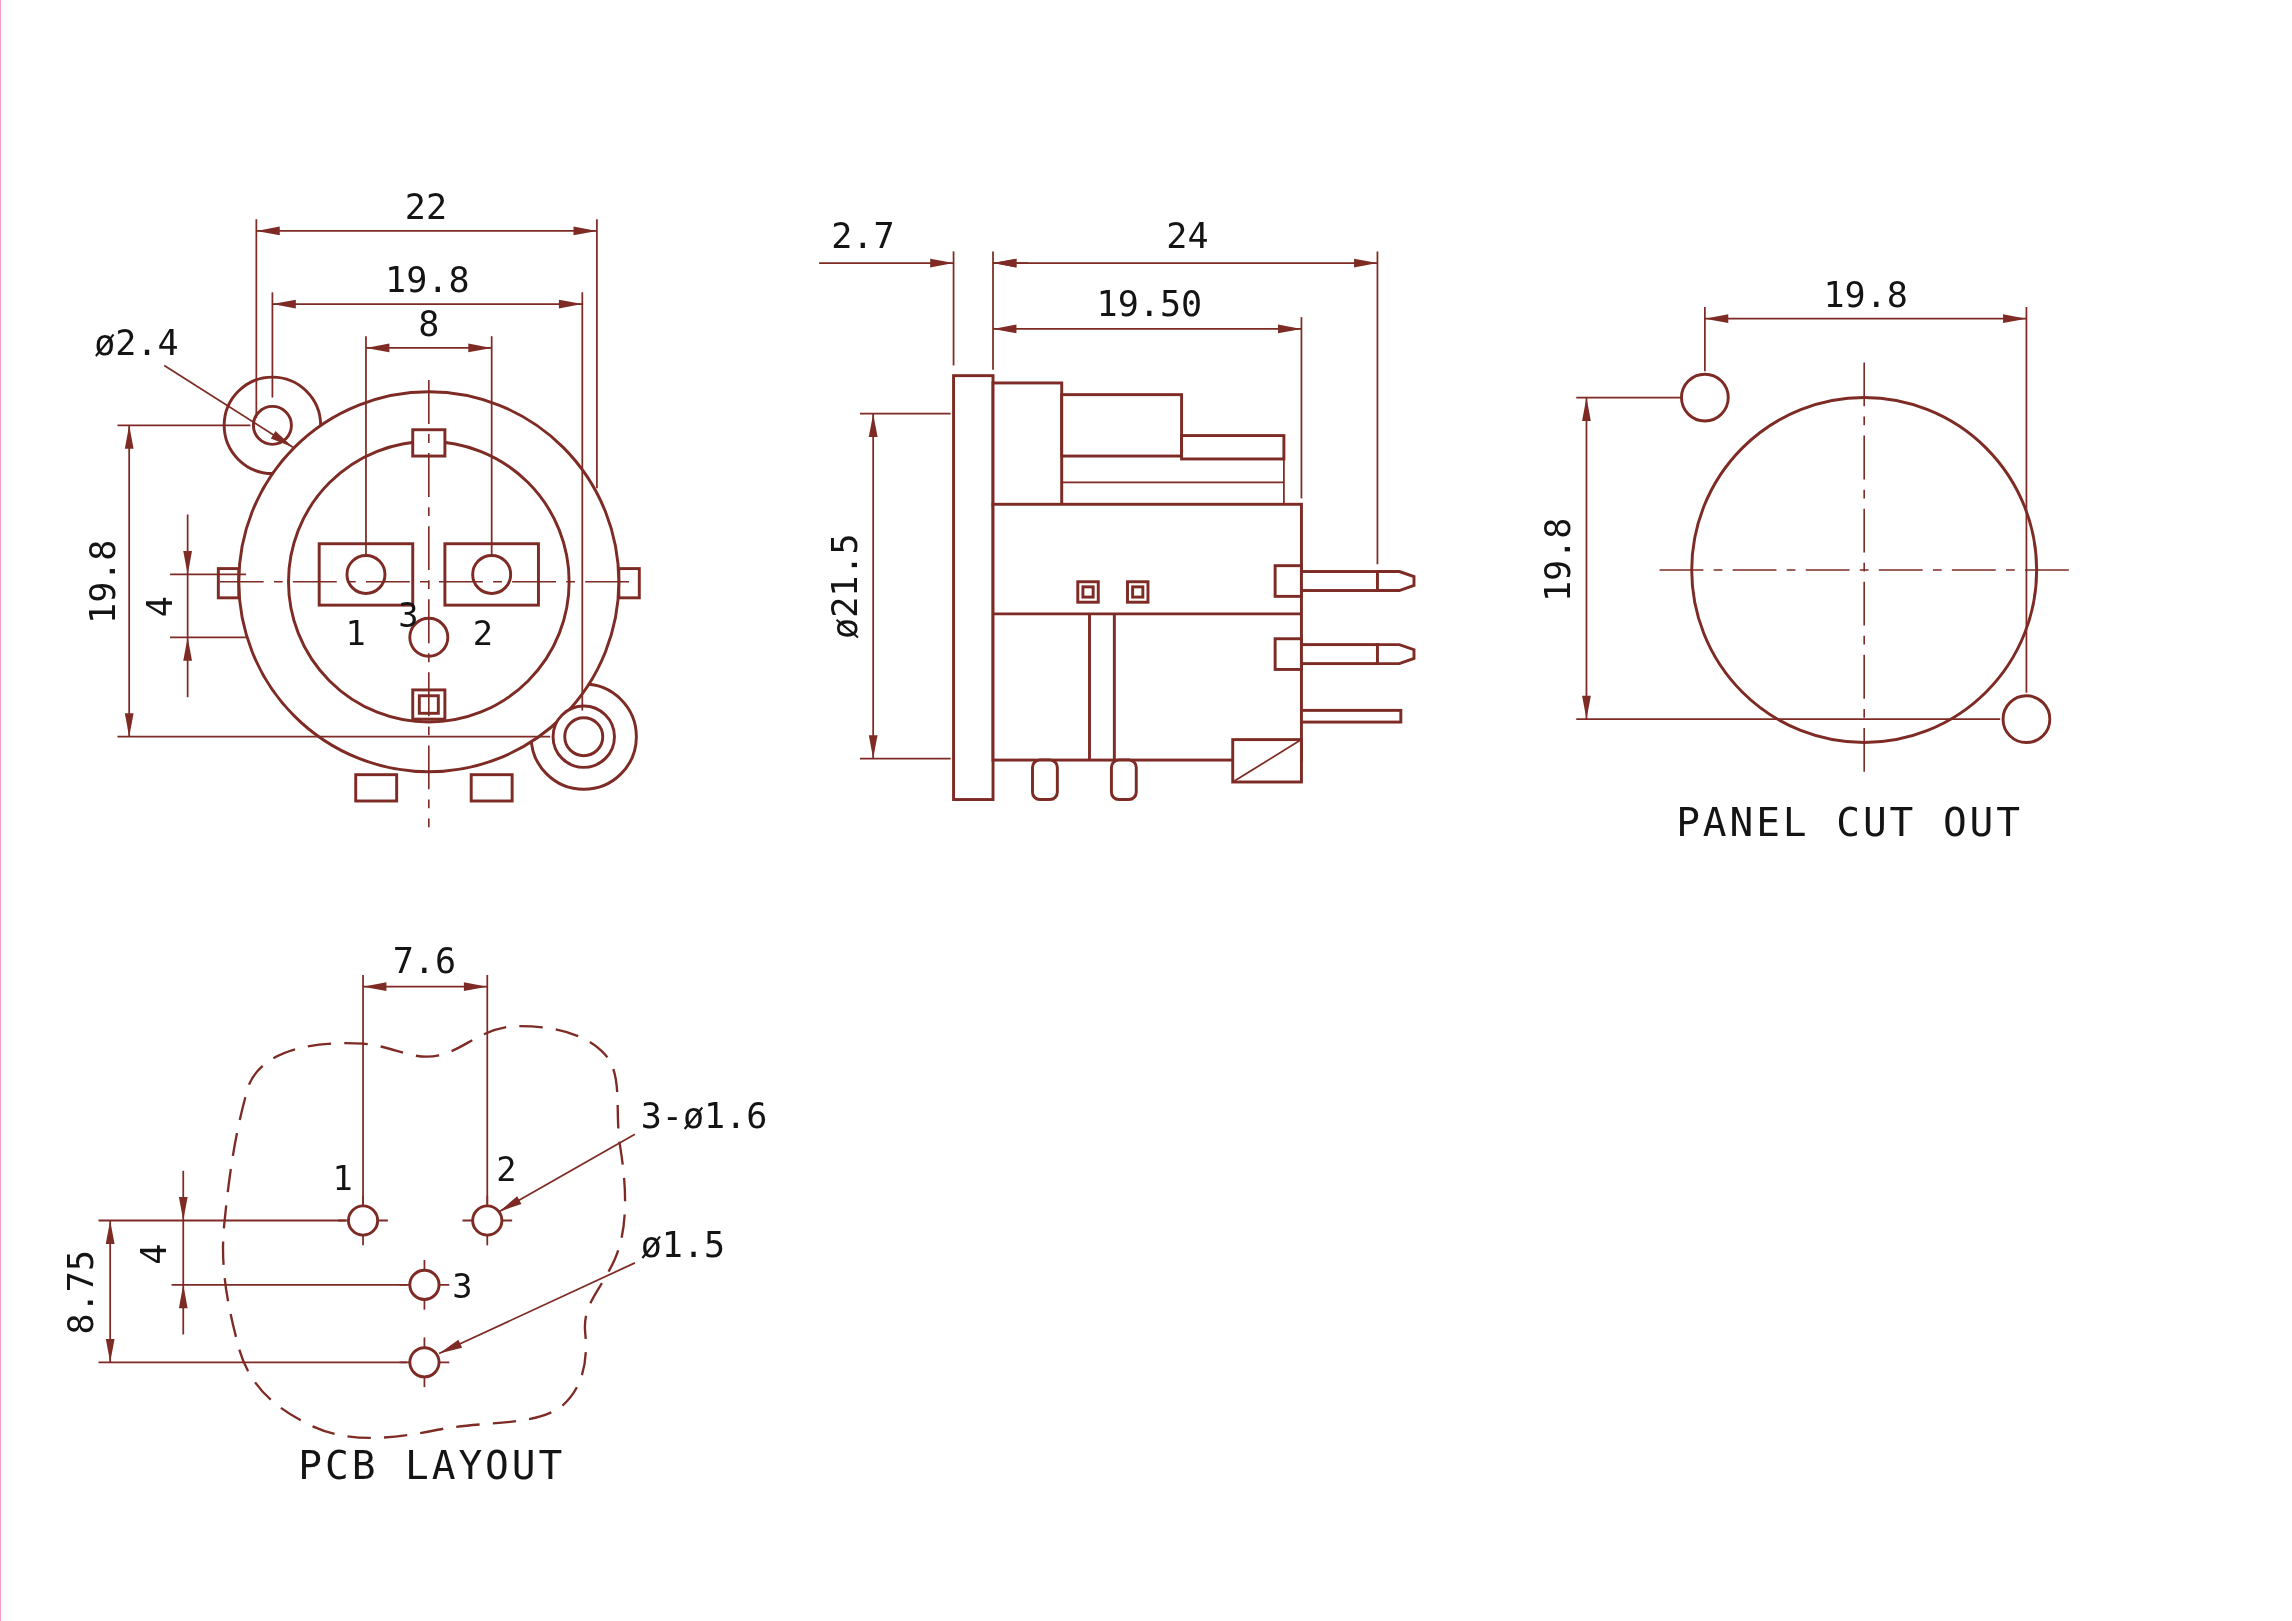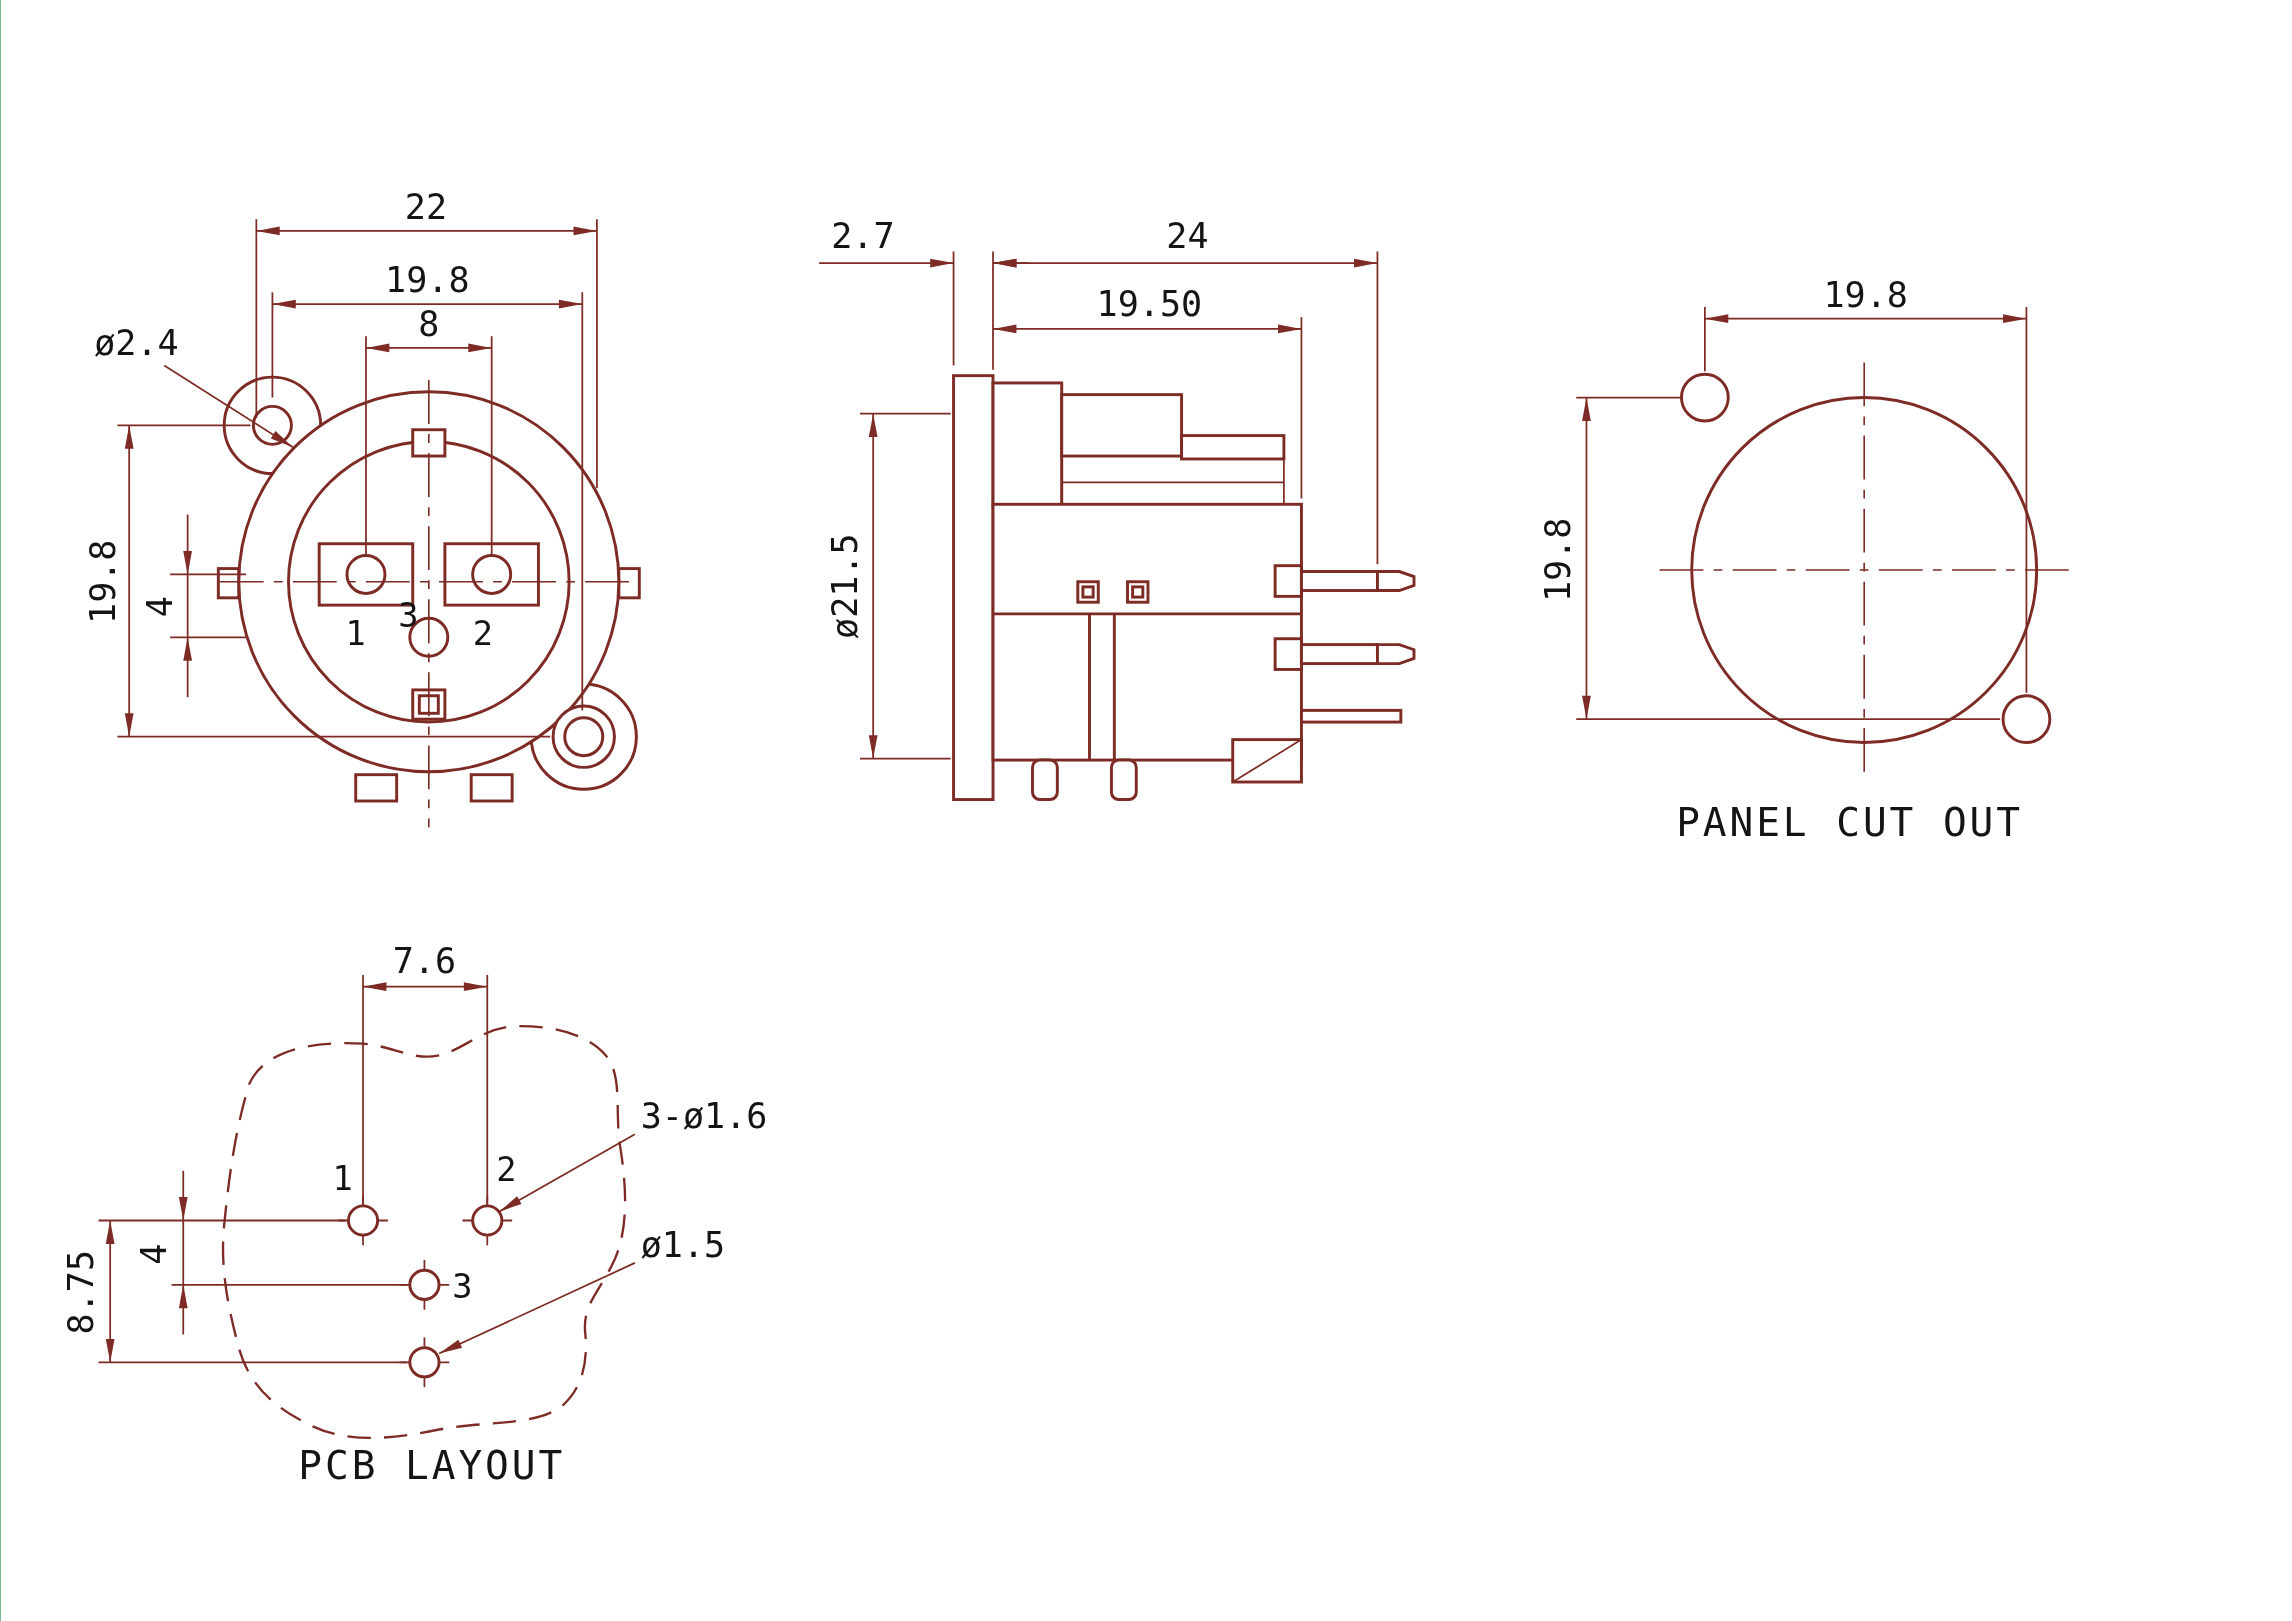--- a/index.html
+++ b/index.html
@@ -1,16 +1,16 @@
 <!DOCTYPE html>
 <html><head>
 <meta charset="utf-8">
 <style>
   html,body { margin:0; padding:0; background:#ffffff; }
-  .sheet { width:2106px; height:1621px; background:#15803d; overflow:hidden; }
+  .sheet { width:2106px; height:1621px; background:#ec4899; overflow:hidden; }
   svg { display:block; }
   .ln  { stroke:#7d2b24; fill:none;  stroke-width:2; }
   .lnf { stroke:#7d2b24; fill:#ffffff; stroke-width:2; }
   .tn  { stroke:#7d2b24; fill:none;  stroke-width:1.2; }
   .cl  { stroke:#7d2b24; fill:none;  stroke-width:1.1; stroke-dasharray:30 7 6 7; }
   .bd  { stroke:#7d2b24; fill:none;  stroke-width:1.6; stroke-dasharray:16 9; }
   text { font-family:"DejaVu Sans Mono","Liberation Mono",monospace; fill:#141414; }
   .dim { font-size:24px; }
   .pin { font-size:23px; }
   .cap { font-size:27px; letter-spacing:2px; }

